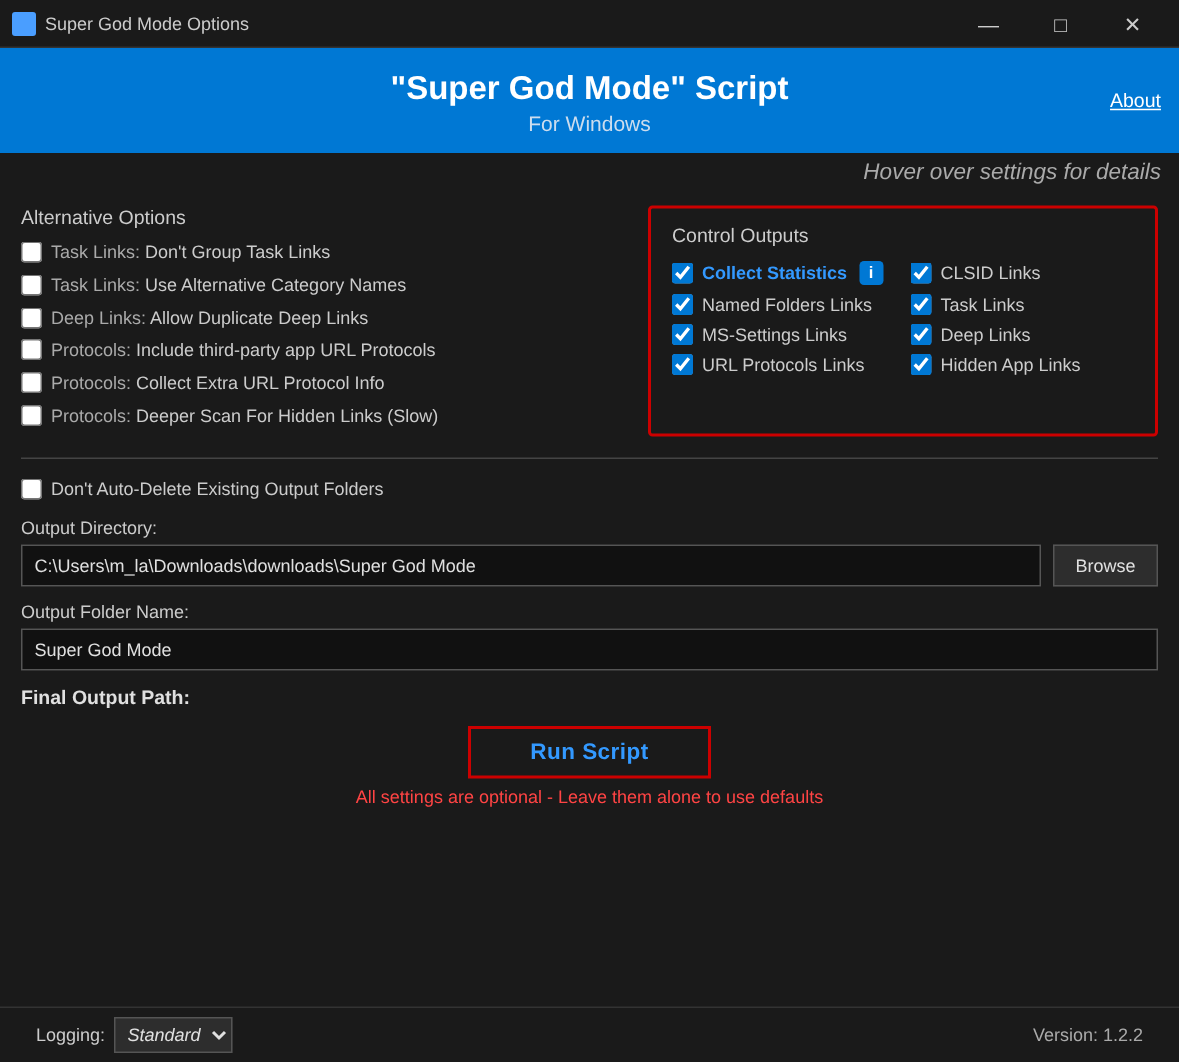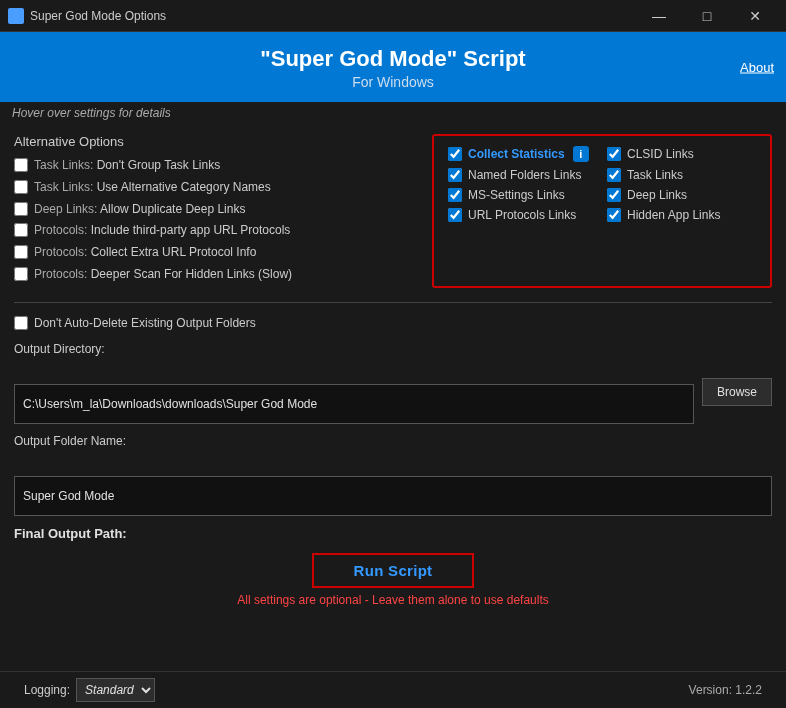--- a/index.html
+++ b/index.html
@@ -74,23 +74,23 @@
       transform: translateY(-50%);
       background: transparent;
       border: none;
       color: #fff;
       font-size: 13px;
       cursor: pointer;
       text-decoration: underline;
     }
     
     #hover-hint {
-      text-align: left;
+      text-align: right;
       padding: 4px 12px;
-      font-size: 12px;
+      font-size: 15px;
       color: #aaa;
       font-style: italic;
       background: #1a1a1a;
     }
     
     #main {
       padding: 10px 14px;
       background: #1a1a1a;
     }
     
@@ -217,23 +217,22 @@
       margin-bottom: 10px;
       align-items: center;
     }
     .text-input {
       flex: 1;
       background: #111;
       border: 1px solid #555;
       color: #e0e0e0;
       font-size: 12px;
       padding: 5px 8px;
-      height: 40px;
+      height: 28px;
       outline: none;
-      margin-top: 24px;
     }
     .browse-btn {
       background: #2d2d2d;
       border: 1px solid #555;
       color: #e0e0e0;
       font-size: 12px;
       padding: 4px 14px;
       height: 28px;
       cursor: pointer;
       white-space: nowrap;
@@ -353,20 +352,21 @@
         <input type="checkbox" style="">
         <span class="check-label"><span class="lbl-key">Protocols:</span> Collect Extra URL Protocol Info</span>
       </div>
       <div class="check-row">
         <input type="checkbox" style="">
         <span class="check-label"><span class="lbl-key">Protocols:</span> Deeper Scan For Hidden Links (Slow)</span>
       </div>
     </div>
 
     <div id="control-outputs">
+      <div id="control-outputs-title">Control Outputs</div>
       <div class="co-grid">
 
         <div class="co-item">
           <input type="checkbox" checked="" style="">
           <span class="co-label highlight">Collect Statistics</span>
           <span class="info-icon">i</span>
         </div>
         <div class="co-item">
           <input type="checkbox" checked="" style="">
           <span class="co-label">CLSID Links</span>

